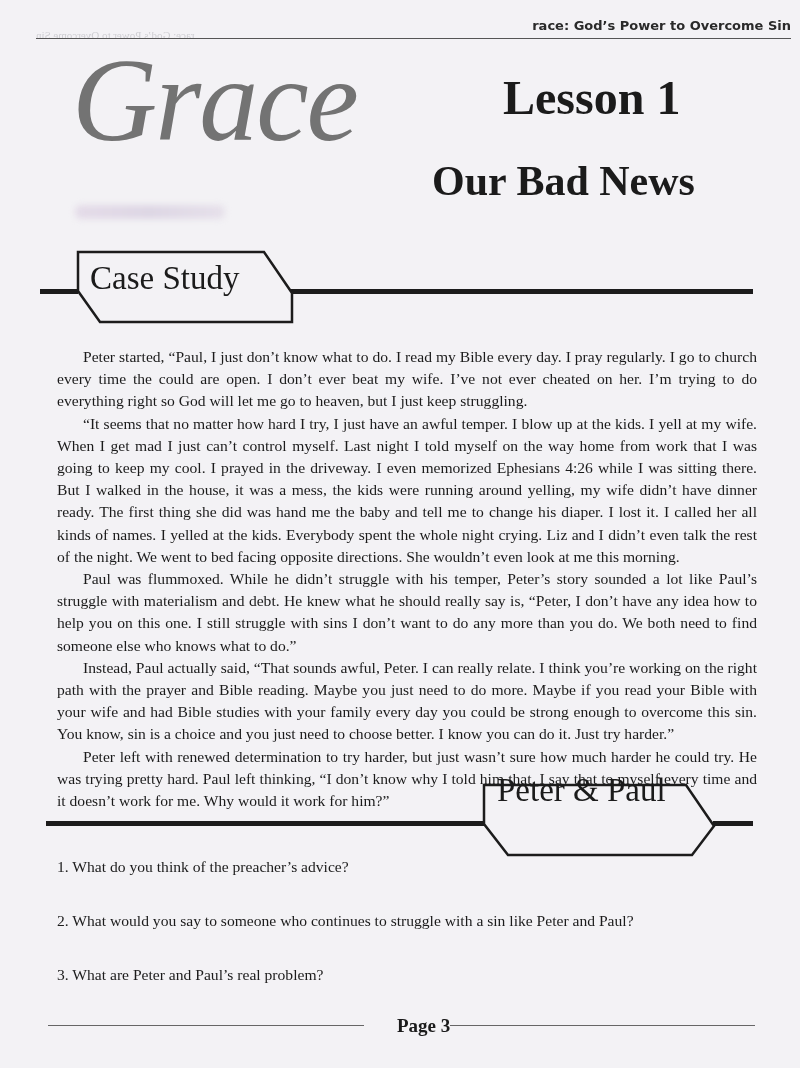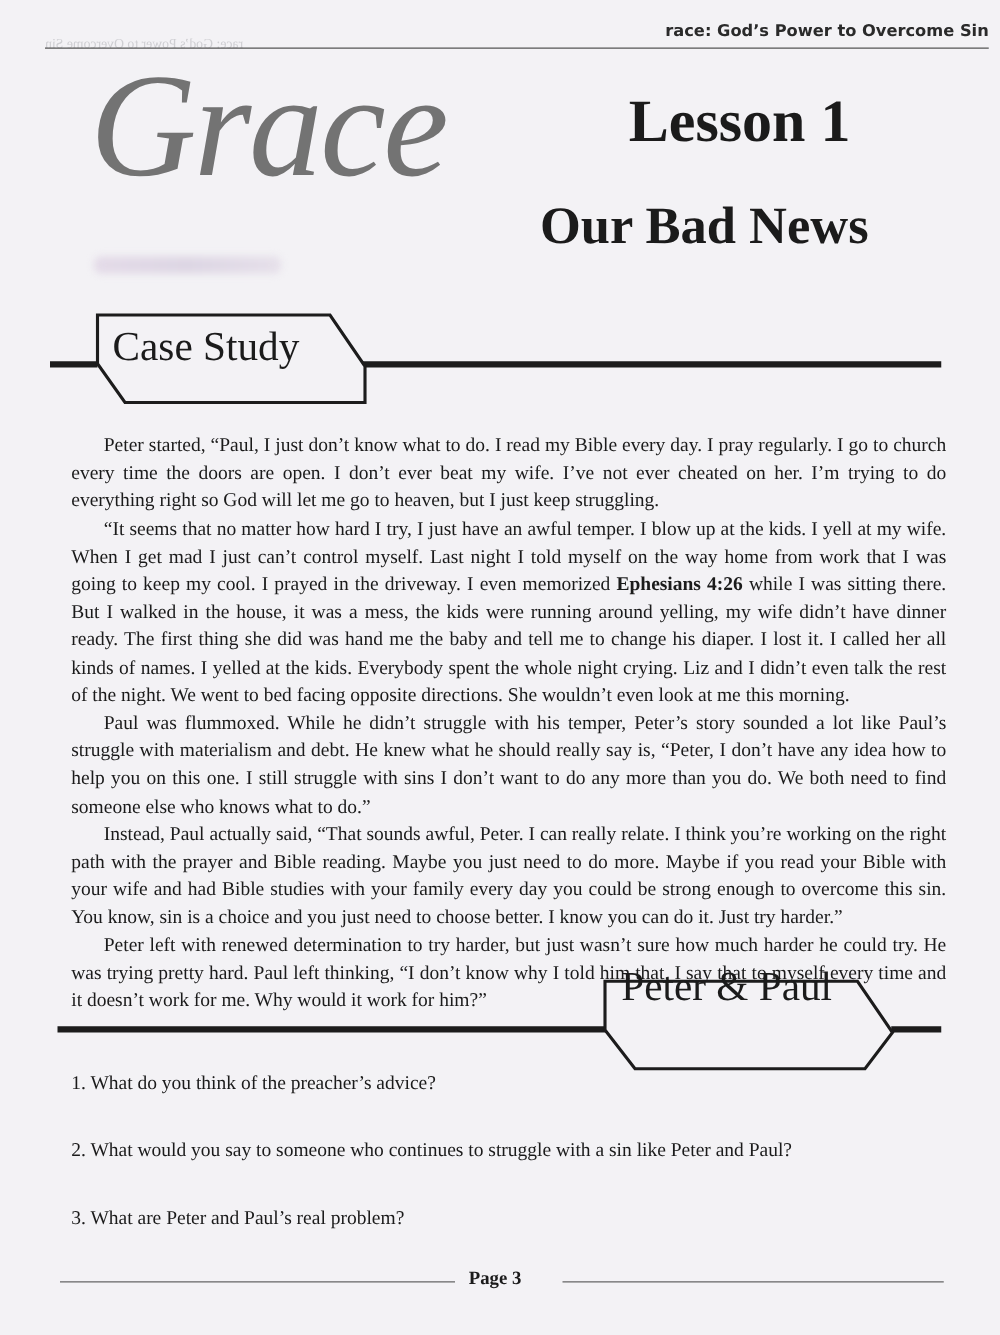--- a/index.html
+++ b/index.html
@@ -49,27 +49,27 @@
   .tab-svg { position: absolute; }
   .tab-label {
     position: absolute; font-weight: normal; font-size: 33px; line-height: 1;
   }
   .body-text {
     position: absolute; left: 57px; top: 346px; width: 700px;
     font-size: 15.6px; line-height: 22.2px; text-align: justify;
   }
   .body-text p { margin: 0; text-indent: 26px; }
   .body-text p.first { text-indent: 26px; }
-  .body-text b { font-weight: bold; }
+  .body-text b { font-weight: normal; }
   .question {
     position: absolute; left: 57px; font-size: 15.6px;
   }
   .footer-rule { position: absolute; height: 1px; background: #666; top: 1025px; }
   .page-num {
-    position: absolute; left: 375px; top: 1015px; font-weight: bold; font-size: 15px;
+    position: absolute; left: 397px; top: 1015px; font-weight: bold; font-size: 19px;
   }
 </style>
 </head>
 <body>
 
 <div class="ghost-head" style="transform:scaleX(-1);">race: God’s Power to Overcome Sin</div>
 <div class="running-head">
   <span>race: God’s Power to Overcome Sin</span>
 </div>
 
@@ -82,21 +82,21 @@
 <div class="blur"></div>
 
 <div class="rule" style="left:40px;top:289px;width:38px;"></div>
 <div class="rule" style="left:290px;top:289px;width:463px;"></div>
 <svg class="tab-svg" style="left:74px;top:249px;" width="222" height="76" viewBox="0 0 222 76">
   <polygon points="4,3 190,3 218,44 218,73 26,73 4,42" fill="#f3f2f5" stroke="#1c1c1c" stroke-width="2.5"></polygon>
 </svg>
 <div class="tab-label" style="left:90px;top:262px;">Case Study</div>
 
 <div class="body-text">
-  <p>Peter started, “Paul, I just don’t know what to do. I read my Bible every day. I pray regularly. I go to church every time the doors are open. I don’t ever beat my wife. I’ve not ever cheated on her. I’m trying to do everything right so God will let me go to heaven, but I just keep struggling.</p>
+  <p>Peter started, “Paul, I just don’t know what to do. I read my Bible every day. I pray regularly. I go to church every time the could are open. I don’t ever beat my wife. I’ve not ever cheated on her. I’m trying to do everything right so God will let me go to heaven, but I just keep struggling.</p>
   <p><span>“It seems that no matter how hard I try, I just have an awful temper. I blow up at the kids. I yell at my wife. When I get mad I just can’t control myself. Last night I told myself on the way home from work that I was going to keep my cool. I prayed in the driveway. I even memorized </span><b>Ephesians 4:26</b><span> while I was sitting there. But I walked in the house, it was a mess, the kids were running around yelling, my wife didn’t have dinner ready. The first thing she did was hand me the baby and tell me to change his diaper. I lost it. I called her all kinds of names. I yelled at the kids. Everybody spent the whole night crying. Liz and I didn’t even talk the rest of the night. We went to bed facing opposite directions. She wouldn’t even look at me this morning.</span></p>
   <p>Paul was flummoxed. While he didn’t struggle with his temper, Peter’s story sounded a lot like Paul’s struggle with materialism and debt. He knew what he should really say is, “Peter, I don’t have any idea how to help you on this one. I still struggle with sins I don’t want to do any more than you do. We both need to find someone else who knows what to do.”</p>
   <p>Instead, Paul actually said, “That sounds awful, Peter. I can really relate. I think you’re working on the right path with the prayer and Bible reading. Maybe you just need to do more. Maybe if you read your Bible with your wife and had Bible studies with your family every day you could be strong enough to overcome this sin. You know, sin is a choice and you just need to choose better. I know you can do it. Just try harder.”</p>
   <p>Peter left with renewed determination to try harder, but just wasn’t sure how much harder he could try. He was trying pretty hard. Paul left thinking, “I don’t know why I told him that. I say that to myself every time and it doesn’t work for me. Why would it work for him?”</p>
 </div>
 
 <div class="rule" style="left:46px;top:821px;width:440px;"></div>
 <div class="rule" style="left:713px;top:821px;width:40px;"></div>
 <svg class="tab-svg" style="left:480px;top:782px;" width="238" height="76" viewBox="0 0 238 76">
   <polygon points="4,3 206,3 234,44 212,73 28,73 4,42" fill="#f3f2f5" stroke="#1c1c1c" stroke-width="2.5"></polygon>

